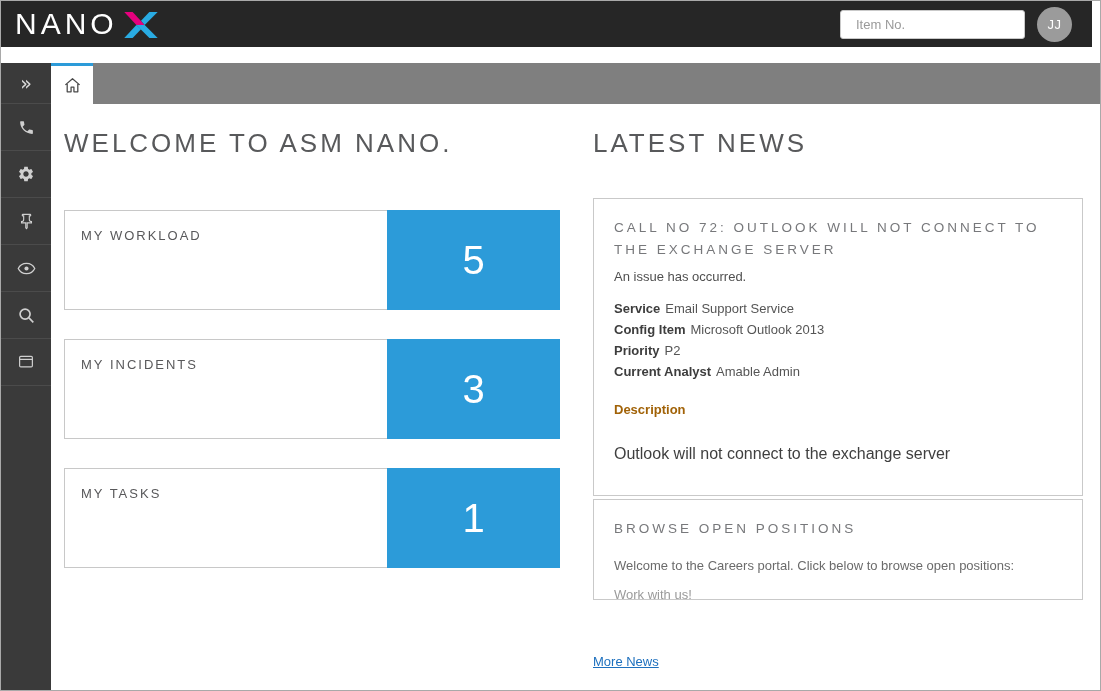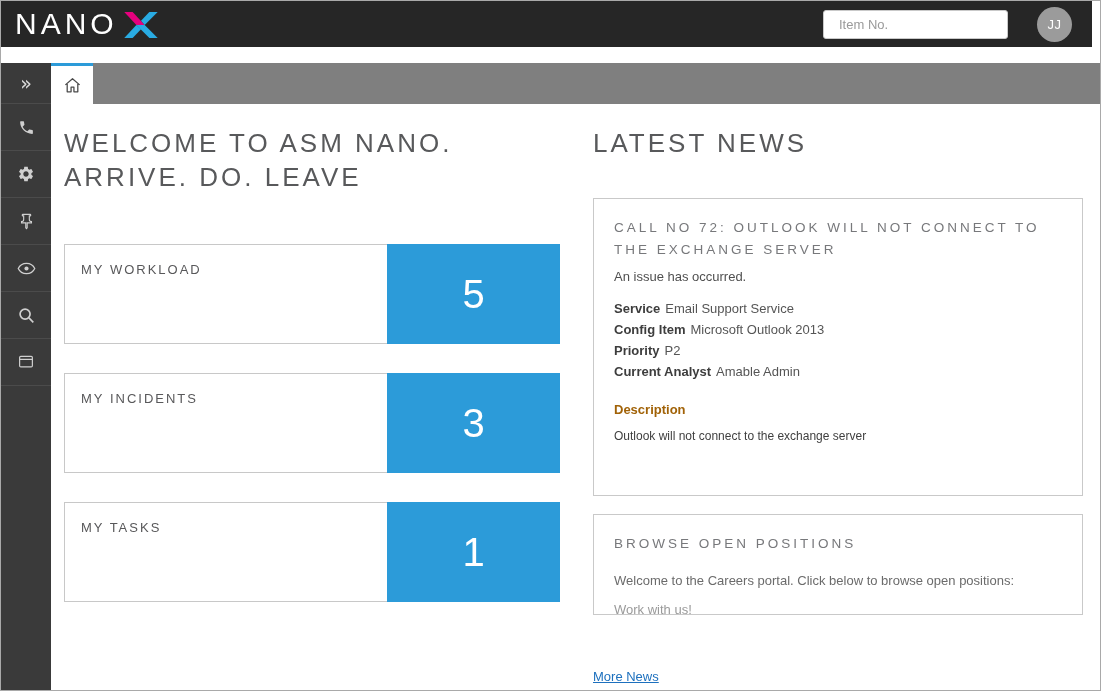--- a/index.html
+++ b/index.html
@@ -14,21 +14,21 @@
   .topbar {
     position:absolute; left:0; top:0; right:8px; height:46px;
     background:#262626; display:flex; align-items:center;
     padding:0 20px 0 14px;
   }
   .logo { display:flex; align-items:center; gap:6px; cursor:pointer; }
   .logo-text {
     color:#ffffff; font-size:30px; letter-spacing:4px; font-weight:400;
   }
   .logo-x { margin-top:2px; }
-  .topbar-right { margin-left:auto; display:flex; align-items:center; gap:29px; }
+  .topbar-right { margin-left:auto; display:flex; align-items:center; gap:12px; }
   .searchbox {
     display:flex; align-items:center; width:185px; height:29px;
     background:#ffffff; border:1px solid #c9c9c9; border-radius:3px;
     padding:0 8px; gap:7px;
   }
   .searchbox input {
     border:none; outline:none; flex:1; font-size:13px; color:#333;
     font-family:"Liberation Sans", sans-serif; background:transparent;
   }
   .searchbox input::placeholder { color:#9a9a9a; }
@@ -89,32 +89,32 @@
     width:173px; height:100px; margin:-1px -1px -1px 0; background:#2c9bd9;
     color:#ffffff; font-size:40px; font-weight:400;
     display:flex; align-items:center; justify-content:center; cursor:pointer;
   }
 
   
   .news-card {
     border:1px solid #c9c9c9; padding:18px 20px; background:#fff;
   }
   .news-card.one { margin-top:38px; min-height:298px; }
-  .news-card.two { margin-top:18px; height:101px; overflow:hidden; }
+  .news-card.two { margin-top:3px; height:101px; overflow:hidden; }
   .news-title {
     font-size:13.5px; color:#77787b; letter-spacing:3px; line-height:22px;
     font-weight:400;
   }
   .news-intro { margin-top:8px; font-size:13px; color:#4f4f4f; }
   .news-card.two .news-intro { margin-top:18px; color:#6b6b6b; }
   .fields { margin-top:14px; }
   .field-row { font-size:13px; line-height:21px; color:#555; }
   .field-label { font-weight:bold; color:#3d3d3d; margin-right:5px;text-align:right; }
   .desc-label { margin-top:20px; font-size:13px; font-weight:bold; color:#a16207; }
-  .desc-text { margin-top:12px; font-size:12px; color:#3f3f3f; }
+  .desc-text { margin-top:28px; font-size:16px; color:#3f3f3f; }
   .clipped-link { display:inline-block; margin-top:14px; font-size:13px; color:#9a9a9a; text-decoration:underline; }
   .more-news {
     display:inline-block; margin-top:54px; margin-left:0;
     font-size:13px; color:#1d70be; text-decoration:underline; cursor:pointer;
   }
 </style>
 </head>
 <body>
 
 <div id="app">
@@ -186,21 +186,20 @@
         <path fill="none" stroke="#4a4a4a" stroke-width="1.6" stroke-linejoin="round" d="M3 11.2 12 3.4l9 7.8 M5.3 10v10h4.9v-6h3.6v6h4.9V10"></path>
       </svg>
     </div>
   </div>
 
   <div class="main">
 
     <div class="col-left">
       <h1 class="big-heading">
         <span>WELCOME TO ASM NANO.</span><br>
-        <span>ARRIVE. DO. LEAVE</span>
       </h1>
 
       <div class="stat-card firstcard">
         <div class="stat-label">MY WORKLOAD</div>
         <div class="stat-value">5</div>
       </div>
 
       <div class="stat-card">
         <div class="stat-label">MY INCIDENTS</div>
         <div class="stat-value">3</div>

